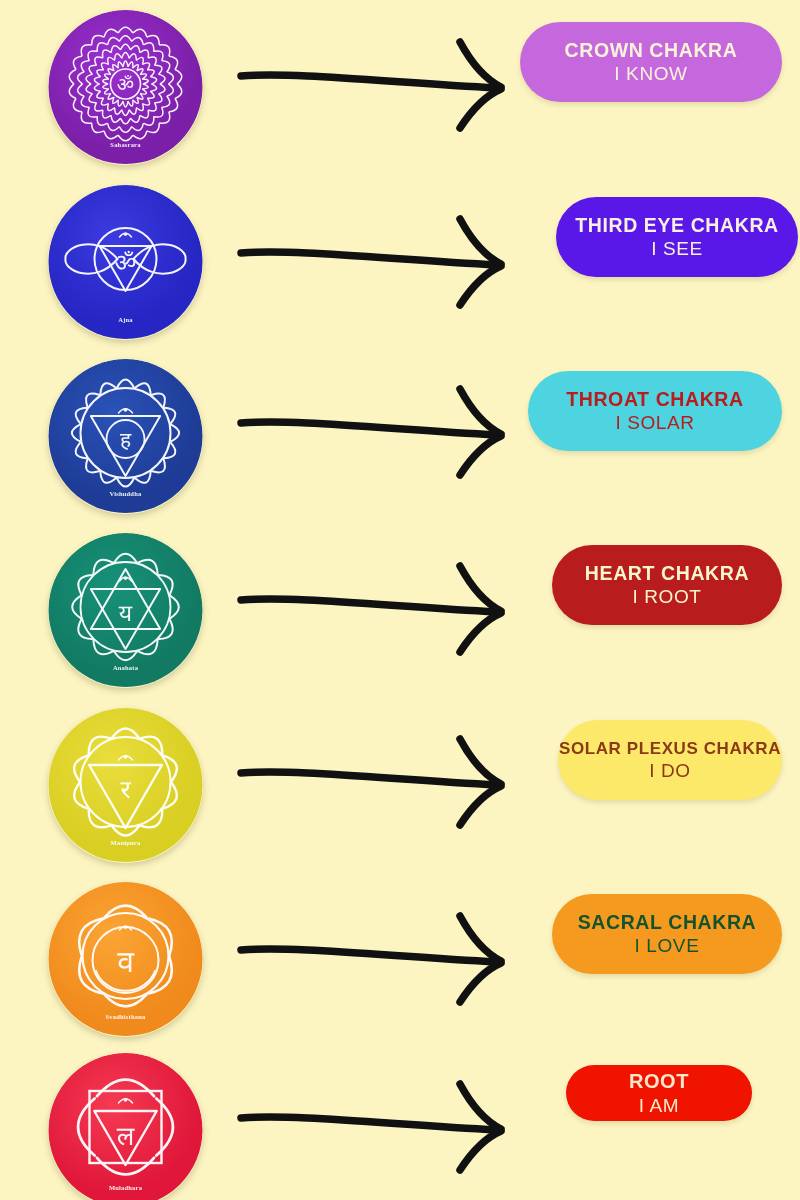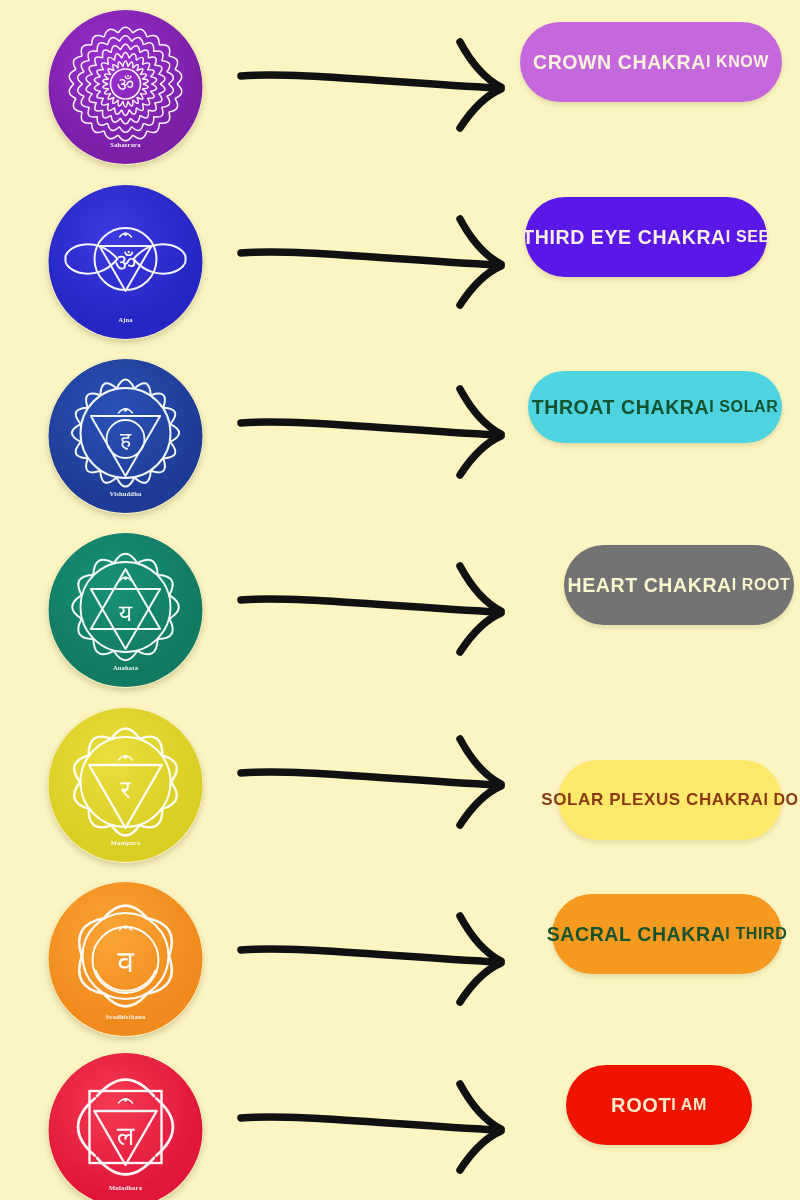--- a/index.html
+++ b/index.html
@@ -69,37 +69,37 @@
     width: 300px;
     height: 110px;
   }
   .arrow svg { display: block; width: 100%; height: 100%; }
 
   
   .pill {
     position: absolute;
     border-radius: 200px;
     display: flex;
-    flex-direction: row;
+    flex-direction: column;
     align-items: center;
     justify-content: center;
     box-shadow: 0 3px 5px rgba(120, 110, 40, 0.18);
     box-sizing: border-box;
     padding: 6px 14px;
   }
   .pill .line1 {
     font-size: 19.5px;
     font-weight: bold;
     letter-spacing: 0.6px;
     line-height: 1.25;
     white-space: nowrap;
   }
   .pill .line2 {
-    font-size: 16px;
-    font-weight: bold;
+    font-size: 19px;
+    font-weight: normal;
     letter-spacing: 0.6px;
     line-height: 1.25;
     white-space: nowrap;
   }
 
   
   .row-0 { top: 0px; }
   .row-1 { top: 175px; }
   .row-2 { top: 349px; }
   .row-3 { top: 523px; }
@@ -278,21 +278,21 @@
         </div>
         <div class="sanskrit-name">Ajna</div>
       </div>
       <div class="arrow">
         <svg viewBox="0 0 300 110" xmlns="http://www.w3.org/2000/svg">
     <path d="M6,48 C60,44 150,54 262,60" fill="none" stroke="#111111" stroke-width="7.5" stroke-linecap="round"></path>
     <path d="M225,14 C238,38 252,52 266,59" fill="none" stroke="#111111" stroke-width="7.5" stroke-linecap="round"></path>
     <path d="M225,100 C238,80 252,67 266,61" fill="none" stroke="#111111" stroke-width="7.5" stroke-linecap="round"></path>
   </svg>
       </div>
-      <div class="pill" style="background: rgb(90, 24, 232); color: rgb(247, 239, 224); left: 525px; width: 242px; top: 22px; height: 80px;">
+      <div class="pill" style="background: rgb(90, 24, 232); color: rgb(247, 239, 224); left: 556px; width: 242px; top: 22px; height: 80px;">
         <div class="line1">THIRD EYE CHAKRA</div>
         <div class="line2">I SEE</div>
       </div>
     </div>
     <div class="chakra-row row-2">
       <div class="disc-wrap">
         <div class="disc">
           <svg viewBox="0 0 155 155" xmlns="http://www.w3.org/2000/svg">
     <defs>
       <radialGradient id="g-throat" cx="42%" cy="34%" r="78%">
@@ -330,21 +330,21 @@
         </div>
         <div class="sanskrit-name">Vishuddha</div>
       </div>
       <div class="arrow">
         <svg viewBox="0 0 300 110" xmlns="http://www.w3.org/2000/svg">
     <path d="M6,44 C60,40 150,50 262,56" fill="none" stroke="#111111" stroke-width="7.5" stroke-linecap="round"></path>
     <path d="M225,10 C238,34 252,48 266,55" fill="none" stroke="#111111" stroke-width="7.5" stroke-linecap="round"></path>
     <path d="M225,96 C238,76 252,63 266,57" fill="none" stroke="#111111" stroke-width="7.5" stroke-linecap="round"></path>
   </svg>
       </div>
-      <div class="pill" style="background: rgb(77, 212, 224); color: #14532d; left: 528px; width: 254px; top: 22px; height: 72px;">
+      <div class="pill" style="background: rgb(77, 212, 224); color: #b91c1c; left: 528px; width: 254px; top: 22px; height: 80px;">
         <div class="line1">THROAT CHAKRA</div>
         <div class="line2">I SOLAR</div>
       </div>
     </div>
     <div class="chakra-row row-3">
       <div class="disc-wrap">
         <div class="disc">
           <svg viewBox="0 0 155 155" xmlns="http://www.w3.org/2000/svg">
     <defs>
       <radialGradient id="g-heart" cx="42%" cy="34%" r="78%">
@@ -378,21 +378,21 @@
         </div>
         <div class="sanskrit-name">Anahata</div>
       </div>
       <div class="arrow">
         <svg viewBox="0 0 300 110" xmlns="http://www.w3.org/2000/svg">
     <path d="M6,47 C60,43 150,53 262,59" fill="none" stroke="#111111" stroke-width="7.5" stroke-linecap="round"></path>
     <path d="M225,13 C238,37 252,51 266,58" fill="none" stroke="#111111" stroke-width="7.5" stroke-linecap="round"></path>
     <path d="M225,99 C238,79 252,66 266,60" fill="none" stroke="#111111" stroke-width="7.5" stroke-linecap="round"></path>
   </svg>
       </div>
-      <div class="pill" style="background: #737373; color: rgb(250, 246, 204); left: 564px; width: 230px; top: 22px; height: 80px;">
+      <div class="pill" style="background: #b91c1c; color: rgb(250, 246, 204); left: 552px; width: 230px; top: 22px; height: 80px;">
         <div class="line1">HEART CHAKRA</div>
         <div class="line2">I ROOT</div>
       </div>
     </div>
     <div class="chakra-row row-4">
       <div class="disc-wrap">
         <div class="disc">
           <svg viewBox="0 0 155 155" xmlns="http://www.w3.org/2000/svg">
     <defs>
       <radialGradient id="g-solar-plexus" cx="42%" cy="34%" r="78%">
@@ -423,21 +423,21 @@
         </div>
         <div class="sanskrit-name">Manipura</div>
       </div>
       <div class="arrow">
         <svg viewBox="0 0 300 110" xmlns="http://www.w3.org/2000/svg">
     <path d="M6,45 C60,41 150,51 262,57" fill="none" stroke="#111111" stroke-width="7.5" stroke-linecap="round"></path>
     <path d="M225,11 C238,35 252,49 266,56" fill="none" stroke="#111111" stroke-width="7.5" stroke-linecap="round"></path>
     <path d="M225,97 C238,77 252,64 266,58" fill="none" stroke="#111111" stroke-width="7.5" stroke-linecap="round"></path>
   </svg>
       </div>
-      <div class="pill" style="background: rgb(252, 233, 106); color: rgb(140, 58, 22); left: 558px; width: 224px; top: 22px; height: 80px; margin-top: 40px;">
+      <div class="pill" style="background: rgb(252, 233, 106); color: rgb(140, 58, 22); left: 558px; width: 224px; top: 22px; height: 80px;">
         <div class="line1" style="font-size: 17px;">SOLAR PLEXUS CHAKRA</div>
         <div class="line2">I DO</div>
       </div>
     </div>
     <div class="chakra-row row-5">
       <div class="disc-wrap">
         <div class="disc">
           <svg viewBox="0 0 155 155" xmlns="http://www.w3.org/2000/svg">
     <defs>
       <radialGradient id="g-sacral" cx="42%" cy="34%" r="78%">
@@ -467,21 +467,21 @@
       </div>
       <div class="arrow">
         <svg viewBox="0 0 300 110" xmlns="http://www.w3.org/2000/svg">
     <path d="M6,48 C60,44 150,54 262,60" fill="none" stroke="#111111" stroke-width="7.5" stroke-linecap="round"></path>
     <path d="M225,14 C238,38 252,52 266,59" fill="none" stroke="#111111" stroke-width="7.5" stroke-linecap="round"></path>
     <path d="M225,100 C238,80 252,67 266,61" fill="none" stroke="#111111" stroke-width="7.5" stroke-linecap="round"></path>
   </svg>
       </div>
       <div class="pill" style="background: rgb(245, 154, 30); color: #14532d; left: 552px; width: 230px; top: 22px; height: 80px;">
         <div class="line1">SACRAL CHAKRA</div>
-        <div class="line2">I THIRD</div>
+        <div class="line2">I LOVE</div>
       </div>
     </div>
     <div class="chakra-row row-6">
       <div class="disc-wrap">
         <div class="disc">
           <svg viewBox="0 0 155 155" xmlns="http://www.w3.org/2000/svg">
     <defs>
       <radialGradient id="g-root" cx="42%" cy="34%" r="78%">
         <stop offset="0%" stop-color="#F53A52"></stop>
         <stop offset="72%" stop-color="#E0173A"></stop>
@@ -504,18 +504,18 @@
         </div>
         <div class="sanskrit-name">Muladhara</div>
       </div>
       <div class="arrow">
         <svg viewBox="0 0 300 110" xmlns="http://www.w3.org/2000/svg">
     <path d="M6,45 C60,41 150,51 262,57" fill="none" stroke="#111111" stroke-width="7.5" stroke-linecap="round"></path>
     <path d="M225,11 C238,35 252,49 266,56" fill="none" stroke="#111111" stroke-width="7.5" stroke-linecap="round"></path>
     <path d="M225,97 C238,77 252,64 266,58" fill="none" stroke="#111111" stroke-width="7.5" stroke-linecap="round"></path>
   </svg>
       </div>
-      <div class="pill" style="background: rgb(240, 20, 0); color: rgb(250, 233, 200); left: 566px; width: 186px; top: 22px; height: 80px; justify-content: center;">
+      <div class="pill" style="background: rgb(240, 20, 0); color: rgb(250, 233, 200); left: 566px; width: 186px; top: 22px; height: 56px; justify-content: center;">
         <div class="line1" style="font-size: 20px;">ROOT</div>
         <div class="line2">I AM</div>
       </div>
     </div>
   </div>
 
 </body></html>

